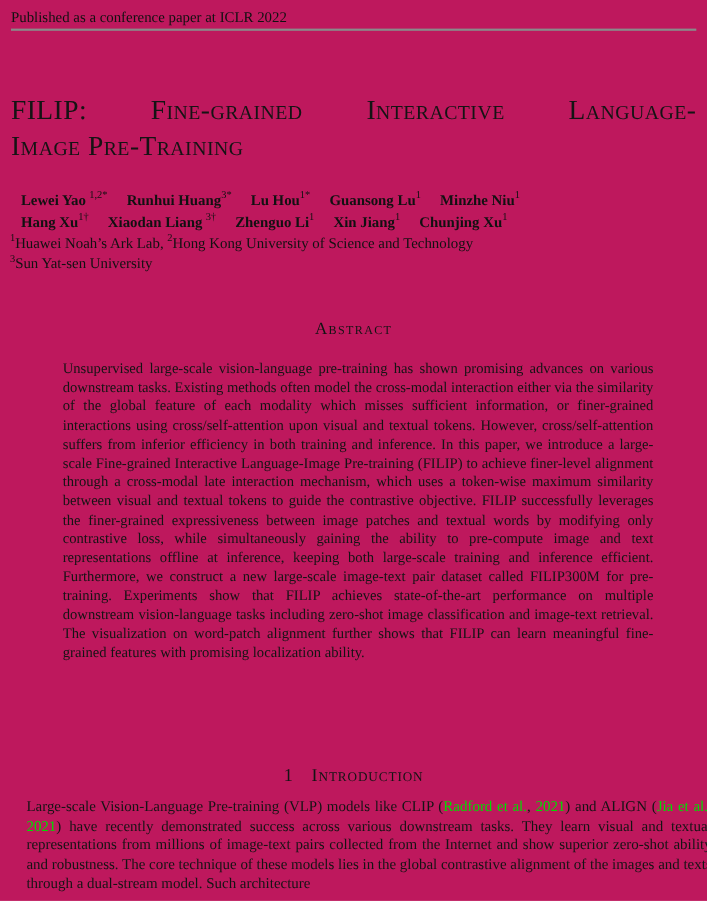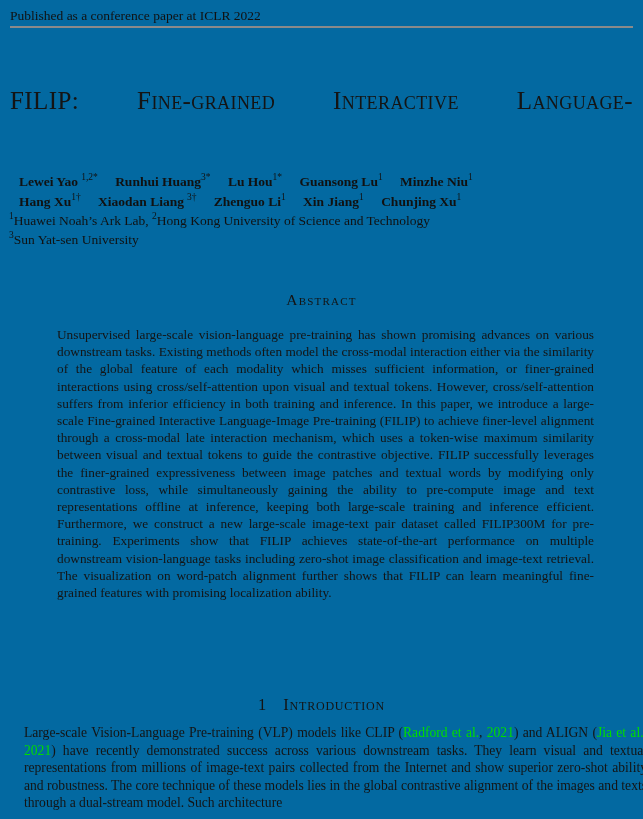--- a/index.html
+++ b/index.html
@@ -2,21 +2,21 @@
 <html><head>
 <meta charset="utf-8">
 <style>
   html, body { margin:0; padding:0; background:#ffffff; }
   body {
     width:643px; height:819px; overflow:hidden;
     font-family:"Liberation Serif", "DejaVu Serif", serif;
     color:#111111;
     -webkit-font-smoothing:antialiased;
   }
-  .page { position:relative; width:643px; height:819px; background:#0369a1; }
+  .page { position:relative; width:643px; height:819px; background:#be185d; }
 
   .running-header {
     position:absolute; left:10px; top:8px; width:623px;
     font-size:13.5px; line-height:16px; color:#111;
   }
   .header-rule {
     position:absolute; left:10px; top:26px; width:623px;
     border-top:2px solid #8a8a8a; height:0;
   }
 
@@ -72,20 +72,21 @@
 </head>
 <body>
 
 <div class="page">
 
   <div class="running-header">Published as a conference paper at ICLR 2022</div>
   <div class="header-rule"></div>
 
   <div class="paper-title">
     <div class="title-line-1">FILIP: Fine-grained Interactive Language-</div>
+    <div class="title-line-2">Image Pre-Training</div>
   </div>
 
   <div class="authors">
     <div class="authors-row">
       <span class="author"><span>Lewei Yao</span><sup class="sp">1,2*</sup></span>
       <span class="author"><span>Runhui Huang</span><sup>3*</sup></span>
       <span class="author"><span>Lu Hou</span><sup>1*</sup></span>
       <span class="author"><span>Guansong Lu</span><sup>1</sup></span>
       <span class="author"><span>Minzhe Niu</span><sup>1</sup></span>
     </div>

